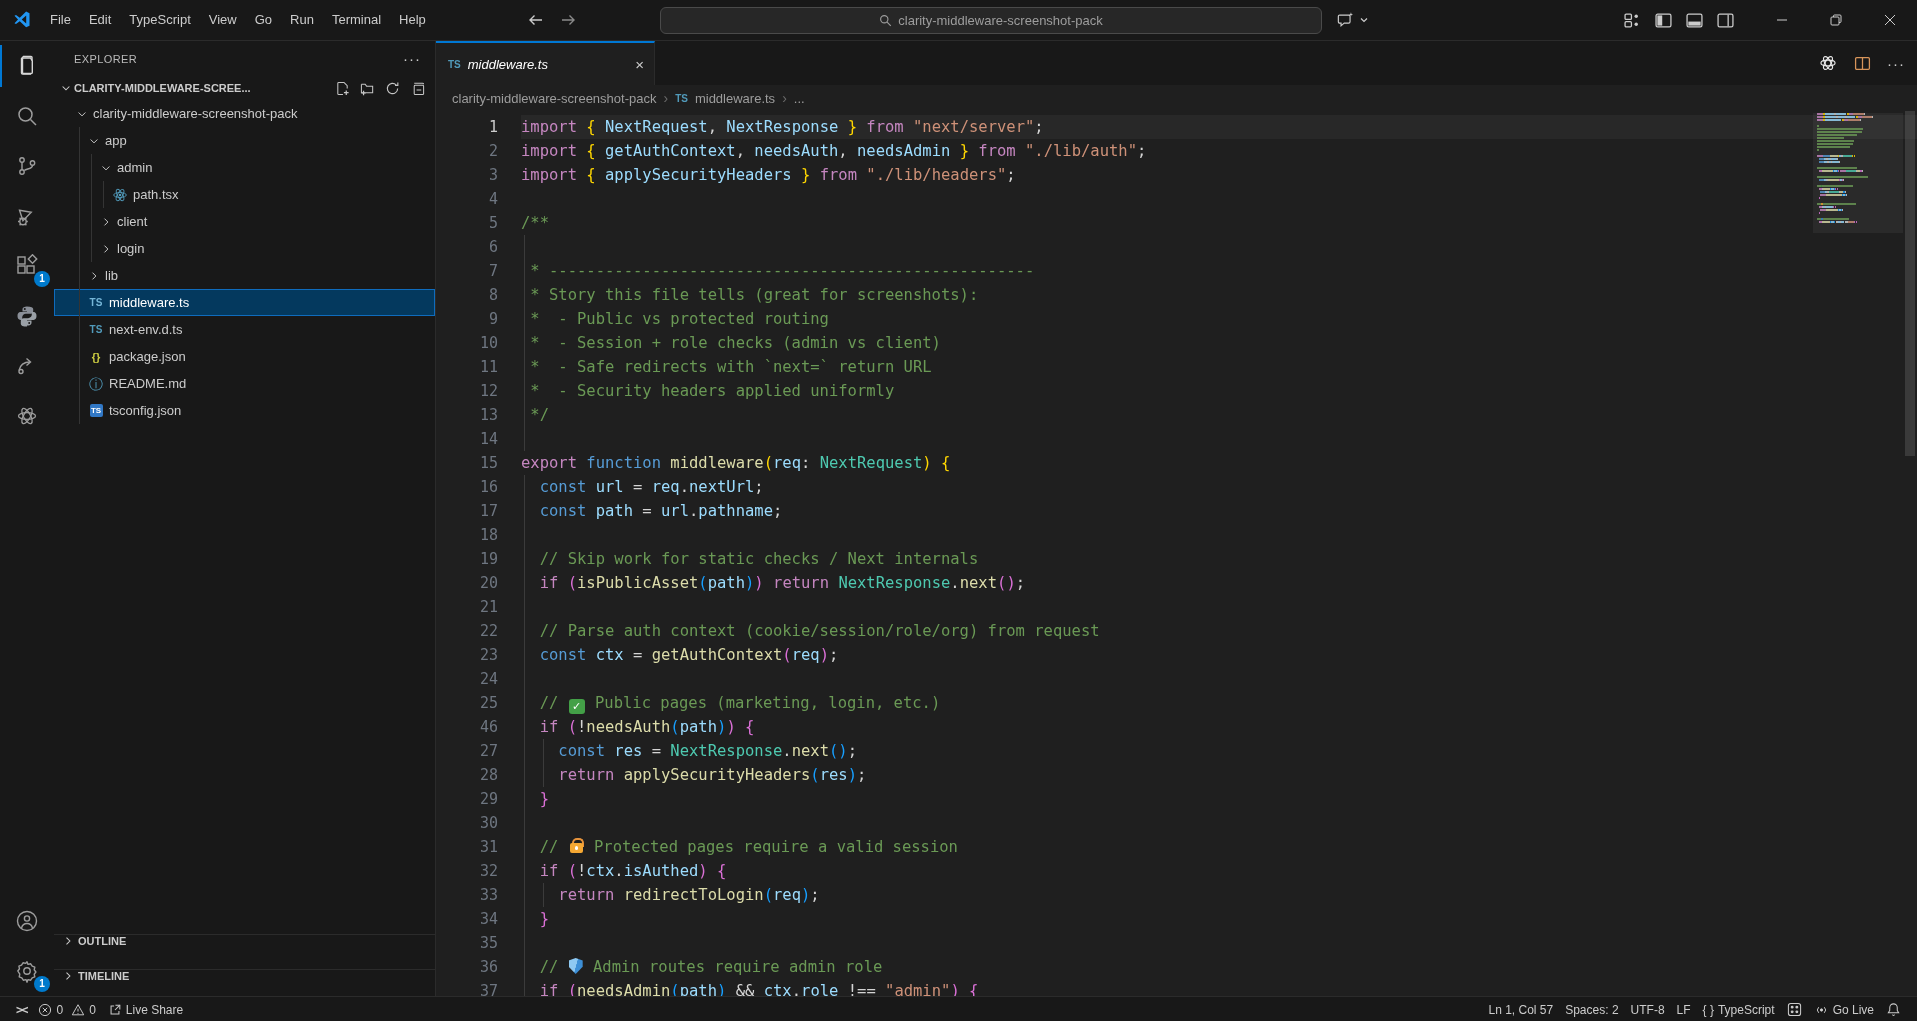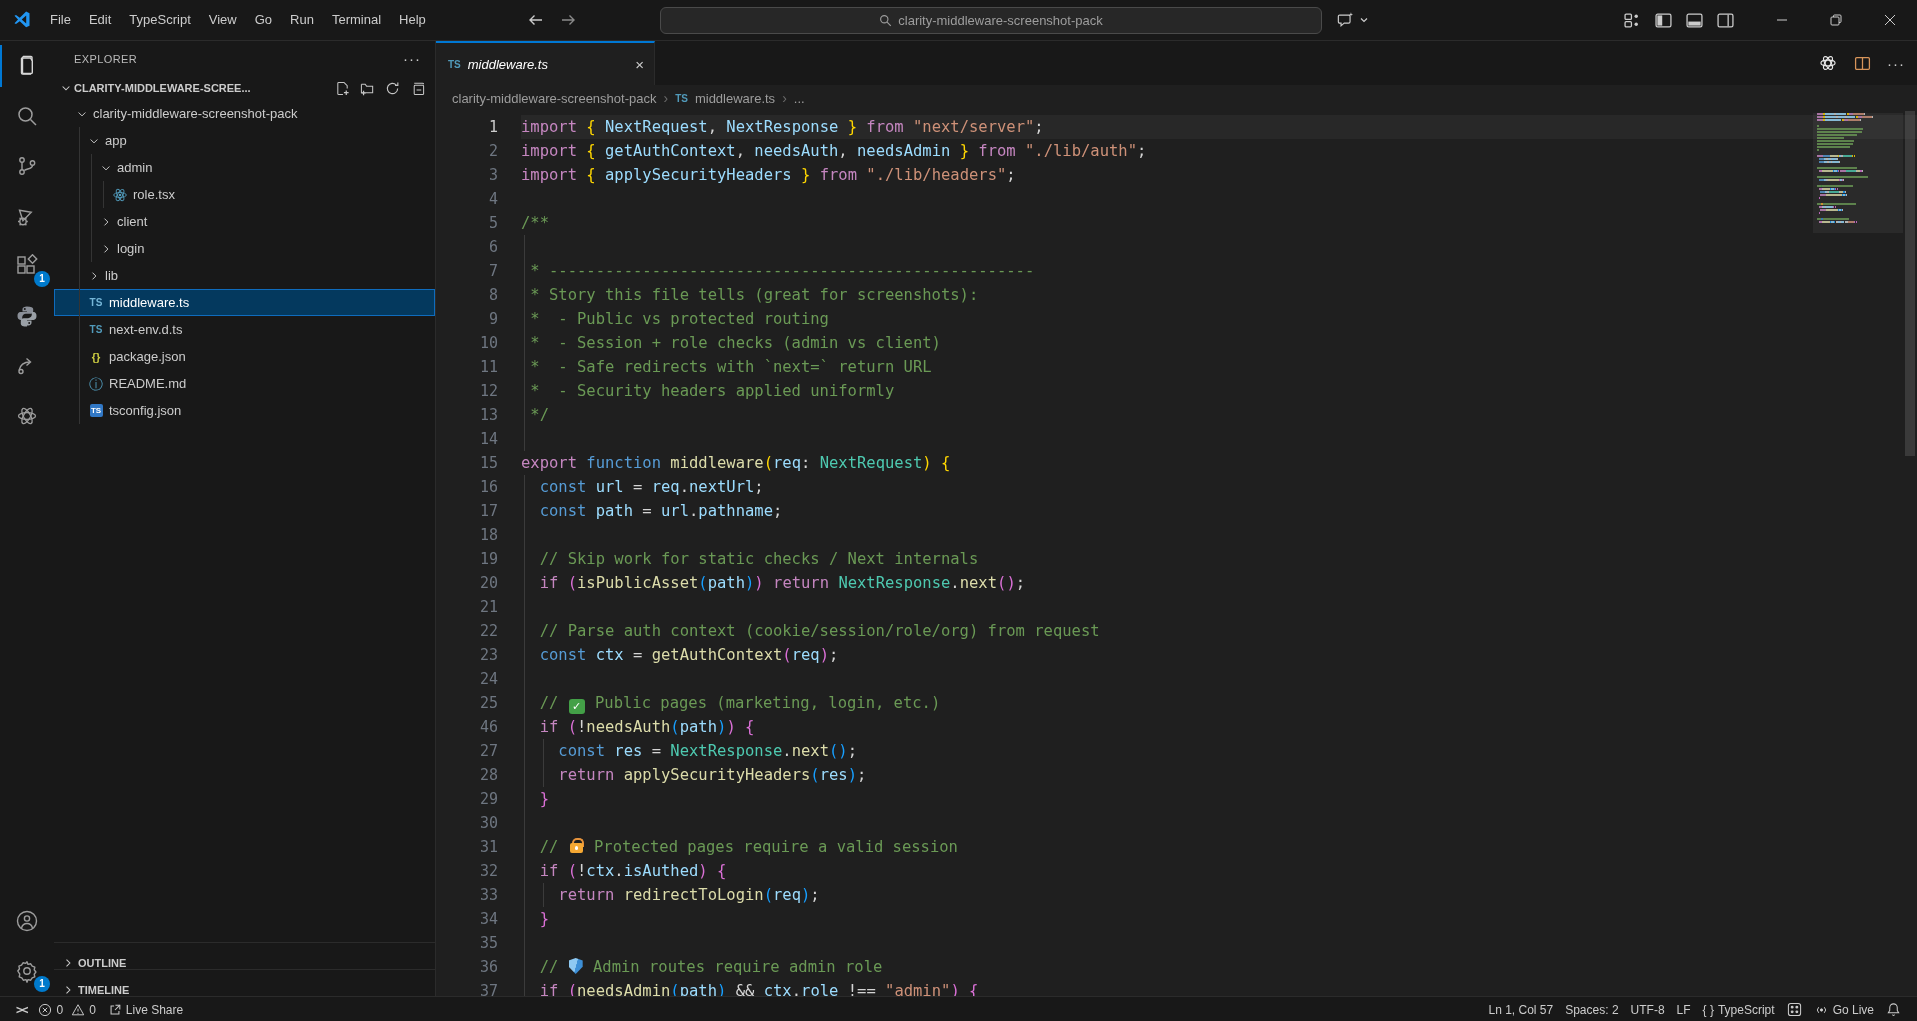--- a/index.html
+++ b/index.html
@@ -51,22 +51,22 @@
   .trow .lbl{margin-left:3px;white-space:nowrap;}
   .trow.sel{background:#04395e;outline:1px solid #0f6cbd;outline-offset:-1px;color:#ffffff;}
   .tguide{position:absolute;width:1px;background:#343434;}
   .ts-txt{color:#519aba;font-size:10px;font-weight:bold;font-family:"Liberation Sans",sans-serif;}
   .trow.sel .ts-txt{color:#75b6d8;}
   .ts-sq{background:#3178c6;color:#fff;font-size:8px;font-weight:bold;width:13px;height:13px;line-height:14px;
          text-align:center;border-radius:2px;}
   .json-txt{color:#cbcb41;font-size:11px;font-weight:bold;}
   .info-txt{color:#519aba;font-size:14px;line-height:14px;font-family:"DejaVu Sans",sans-serif;}
   .sb-footer{margin-top:auto;}
-  .sb-foot-row{height:26px;display:flex;align-items:flex-end;border-top:1px solid #2b2b2b;
-               font-weight:bold;font-size:11px;color:#cccccc;padding-left:4px;}
+  .sb-foot-row{height:26px;display:flex;align-items:flex-start;border-top:1px solid #2b2b2b;
+               font-weight:bold;font-size:11px;color:#cccccc;padding-left:4px;margin-top:8px;}
   .sb-foot-row .chev{margin:0 4px;}
 
   
   .editor{flex:1;display:flex;flex-direction:column;background:#1f1f1f;position:relative;min-width:0;}
   .tabbar{height:44px;background:#181818;display:flex;align-items:stretch;flex:none;position:relative;}
   .tab{width:196px;background:#1f1f1f;border-top:2px solid #0078d4;border-right:1px solid #2b2b2b;
        display:flex;align-items:center;padding:0 10px 0 12px;gap:7px;font-size:13px;color:#ffffff;}
   .tab .lbl{font-style:italic;}
   .tab .close{margin-left:auto;color:#cccccc;font-size:15px;}
   .editor-actions{position:absolute;right:12px;top:0;height:44px;display:flex;align-items:center;gap:16px;}
@@ -358,21 +358,21 @@
             <span class="ficon">
               <svg width="16" height="16" viewBox="0 0 16 16">
                 <g stroke="#519aba" fill="none" stroke-width="0.9">
                   <ellipse cx="8" cy="8" rx="6.3" ry="2.5"></ellipse>
                   <ellipse cx="8" cy="8" rx="6.3" ry="2.5" transform="rotate(60 8 8)"></ellipse>
                   <ellipse cx="8" cy="8" rx="6.3" ry="2.5" transform="rotate(120 8 8)"></ellipse>
                 </g>
                 <circle cx="8" cy="8" r="1.3" fill="#519aba"></circle>
               </svg>
             </span>
-            <span class="lbl">role.tsx</span>
+            <span class="lbl">path.tsx</span>
           </div>
           <div class="trow" style="padding-left: 44px;">
             <span class="chev">
               <svg width="12" height="12" viewBox="0 0 16 16" fill="none" stroke="#cccccc" stroke-width="1.3">
                 <path d="M6 3.5 10.5 8 6 12.5"></path>
               </svg>
             </span>
             <span class="lbl">client</span>
           </div>
           <div class="trow" style="padding-left: 44px;">

